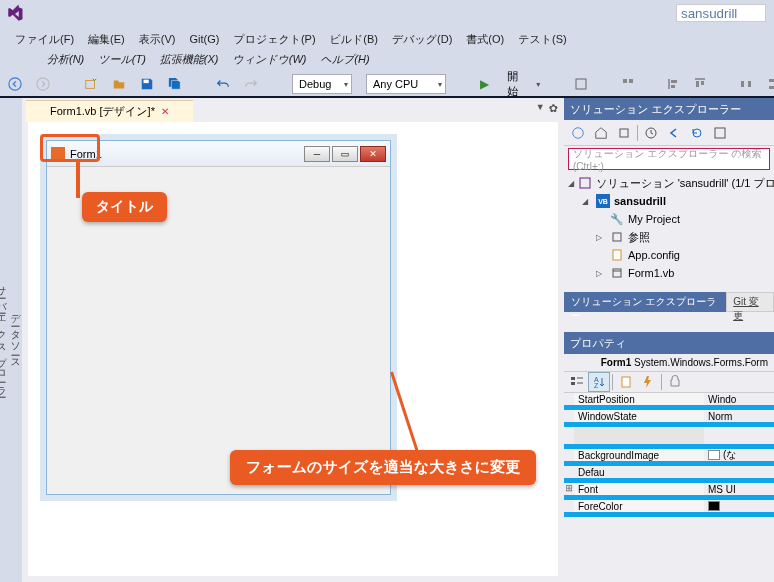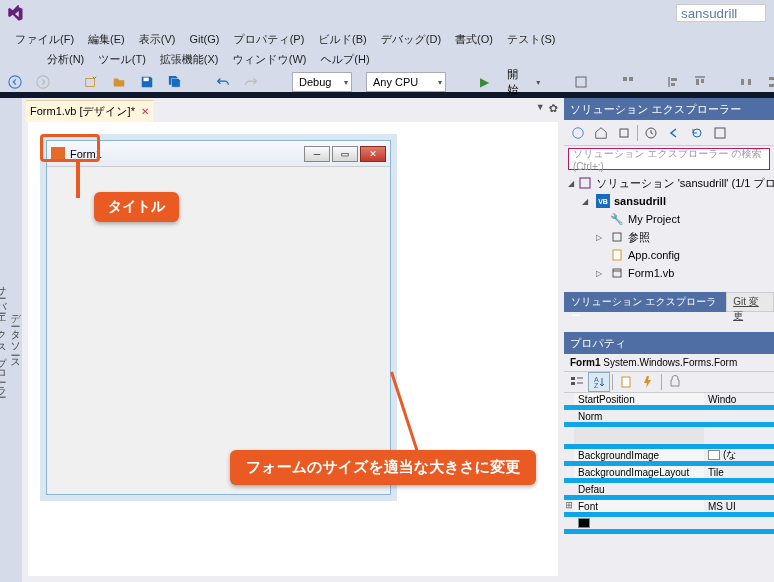--- a/index.html
+++ b/index.html
@@ -5,40 +5,40 @@
 * { box-sizing: border-box; margin: 0; padding: 0; }
 body { font-family: "Yu Gothic UI", "Meiryo", sans-serif; font-size: 11px; background: #eeeef2; width: 774px; height: 582px; overflow: hidden; position: relative; }
 
 
 .titlebar { height: 28px; background: #d6dbe9; display: flex; align-items: center; padding: 0 6px; }
 .vs-logo { width: 18px; height: 18px; margin-right: 10px; }
 
 
 .menubar { height: 22px; background: #d6dbe9; display: flex; align-items: center; padding: 0 8px; gap: 0; }
 .menubar span { padding: 2px 7px; color: #1e1e1e; cursor: default; }
-.menubar2 { height: 22px; background: #d6dbe9; display: flex; align-items: center; padding: 0 8px 4px 40px; gap: 0; }
+.menubar2 { height: 22px; background: #d6dbe9; display: flex; align-items: center; padding: 0 8px 4px 40px; gap: 0; font-style: italic; }
 .menubar2 span { padding: 2px 7px; color: #1e1e1e; cursor: default; }
 .searchbox { position: absolute; right: 8px; top: 4px; width: 90px; height: 18px; border: 1px solid #ccc; background: #fff; padding: 0 4px; color: #5a7ba8; }
 
 
-.toolbar { height: 26px; background: #d6dbe9; border-bottom: 6px solid #0f172a; display: flex; align-items: center; padding: 0 8px; gap: 14px; }
+.toolbar { height: 26px; background: #d6dbe9; border-bottom: 2px solid #0f172a; display: flex; align-items: center; padding: 0 8px; gap: 14px; }
 .toolbar .btn { width: 22px; height: 22px; display: flex; align-items: center; justify-content: center; cursor: pointer; }
 .toolbar .sep { width: 1px; height: 18px; background: #aab; margin: 0 3px; }
 .toolbar .combo { height: 20px; border: 1px solid #aab; background: #fff; padding: 0 16px 0 6px; display: flex; align-items: center; position: relative; min-width: 60px; }
 .toolbar .combo::after { content: "▾"; position: absolute; right: 3px; font-size: 8px; color: #555; }
 .play { color: #388a34; font-size: 12px; }
 
 
 .main { display: flex; height: calc(100% - 98px); }
 .sidetabs { width: 22px; background: #d6dbe9; writing-mode: vertical-rl; text-orientation: upright; display: flex; flex-direction: column; align-items: center; padding-top: 4px; font-size: 10px; color: #444; letter-spacing: 2px; }
 .sidetabs span { margin-bottom: 12px; }
 
 .center { flex: 1; display: flex; flex-direction: column; background: #eeeef2; }
 .tabstrip { height: 24px; display: flex; align-items: flex-end; padding: 0 4px; position: relative; }
-.tab { background: #fff6dd; border-top: 1px solid #dca; padding: 3px 4px; display: flex; align-items: center; gap: 6px; font-size: 11px; }
+.tab { background: #fff6dd; border-top: 1px solid #dca; padding: 3px 24px; display: flex; align-items: center; gap: 6px; font-size: 11px; }
 .tab .close { color: #c36; font-size: 10px; cursor: pointer; }
 .designer { flex: 1; background: #fff; margin: 0 6px 6px 6px; position: relative; overflow: hidden; padding: 18px; }
 
 
 .form-window { width: 345px; height: 355px; background: #f0f0f0; border: 1px solid #8ab5db; box-shadow: 0 0 0 6px rgba(173,201,226,0.45); position: relative; }
 .form-titlebar { height: 26px; background: linear-gradient(#f7f9fc,#e6ecf5); border-bottom: 1px solid #ccc; display: flex; align-items: center; padding: 0 4px; }
 .form-icon { width: 14px; height: 14px; background: #e66b29; margin-right: 5px; }
 .form-title { flex: 1; font-size: 11px; }
 .winbtns { display: flex; gap: 2px; }
 .winbtn { width: 26px; height: 16px; border: 1px solid #888; background: linear-gradient(#fafafa,#d8d8d8); display: flex; align-items: center; justify-content: center; font-size: 9px; }
@@ -56,21 +56,21 @@
 .indent1 { padding-left: 14px; }
 .indent2 { padding-left: 28px; }
 .expander { width: 10px; font-size: 8px; color: #555; }
 
 .panel-tabs { display: flex; height: 20px; }
 .panel-tab { padding: 2px 6px; font-size: 10px; border: 1px solid #ccc; }
 .panel-tab.active { background: #4f6ea3; color: #fff; border-color: #4f6ea3; }
 .panel-tab.inactive { background: #e8e8e8; color: #444; text-decoration: underline; }
 
 .props { flex: 1; display: flex; flex-direction: column; }
-.props-target { padding: 3px 6px; font-size: 10px; white-space: nowrap; overflow: hidden; }
+.props-target { padding: 3px 6px; font-size: 10px; white-space: nowrap; overflow: hidden; text-align: right; }
 .props-toolbar { height: 22px; border-top: 1px solid #ccc; border-bottom: 1px solid #ccc; display: flex; align-items: center; padding: 0 2px; gap: 0; }
 .props-toolbar .pbtn { width: 22px; height: 20px; display: flex; align-items: center; justify-content: center; border: 1px solid transparent; }
 .props-toolbar .pbtn.active { border-color: #8ab; background: #dce8f2; }
 .props-grid { flex: 1; overflow: hidden; }
 .prop-row { display: flex; height: 17px; border-bottom: 5px solid #0ea5e9; font-size: 10px; }
 .prop-name { width: 130px; padding: 1px 4px; background: #f5f5f5; overflow: hidden; }
 .prop-val { flex: 1; padding: 1px 4px; overflow: hidden; display: flex; align-items: center; gap: 3px; }
 .colorbox { width: 12px; height: 10px; border: 1px solid #888; background: #fff; }
 .colorbox.black { background: #000; }
 .expand-marker { width: 10px; color: #666; font-size: 9px; text-align: center; }
@@ -88,21 +88,21 @@
 <div class="titlebar">
   <svg class="vs-logo" viewBox="0 0 24 24">
       <path fill="#68217a" d="M17 3l5 2v14l-5 2-8-8-4 3-2-1V5l2-1 4 3 8-8zm0 5l-5 4 5 4V8z"></path>
     </svg>
 </div>
 <div class="menubar">
   <span>ファイル(F)</span>
   <span>編集(E)</span>
   <span>表示(V)</span>
   <span>Git(G)</span>
-  <span>プロパティ(P)</span>
+  <span>プロジェクト(P)</span>
   <span>ビルド(B)</span>
   <span>デバッグ(D)</span>
   <span>書式(O)</span>
   <span>テスト(S)</span>
   <input class="searchbox" value="sansudrill" style="">
 </div>
 <div class="menubar2">
   <span>分析(N)</span>
   <span>ツール(T)</span>
   <span>拡張機能(X)</span>
@@ -238,21 +238,21 @@
           <div class="winbtns">
             <div class="winbtn">─</div>
             <div class="winbtn">▭</div>
             <div class="winbtn close">✕</div>
           </div>
         </div>
       </div>
 
       <div class="highlight-box" style="left:12px;top:12px;width:60px;height:28px"></div>
       <div class="anno-line" style="left:48px;top:40px;width:4px;height:36px"></div>
-      <div class="anno" style="left:66px;top:70px">タイトル</div>
+      <div class="anno" style="left:54px;top:70px">タイトル</div>
 
       <div class="anno-line" style="left:362px;top:250px;width:3px;height:110px;transform:rotate(-18deg);transform-origin:top"></div>
     </div>
   </div>
 
   <div class="right">
     <div class="panel-header">ソリューション エクスプローラー</div>
     <div class="panel-toolbar">
       <div class="btn">
           <svg width="14" height="14" viewBox="0 0 16 16">
@@ -388,51 +388,48 @@
           </div>
       </div>
       <div class="props-grid">
         <div class="prop-row">
             <span class="expand-marker"></span>
             <div class="prop-name">StartPosition</div>
             <div class="prop-val">Windo</div>
           </div>
         <div class="prop-row">
             <span class="expand-marker"></span>
+            <div class="prop-name">WindowState</div>
             <div class="prop-val">Norm</div>
           </div>
         <div class="prop-row" style="height:22px">
             <span class="expand-marker"></span>
             <div class="prop-name" style="background:#e5e5e5"></div>
             <div class="prop-val"></div>
           </div>
         <div class="prop-row">
             <span class="expand-marker"></span>
             <div class="prop-name">BackgroundImage</div>
             <div class="prop-val">
               <span class="colorbox"></span>
               <span>(な</span>
             </div>
           </div>
         <div class="prop-row">
             <span class="expand-marker"></span>
-            <div class="prop-name">BackgroundImageLayout</div>
-            <div class="prop-val">Tile</div>
-          </div>
-        <div class="prop-row">
-            <span class="expand-marker"></span>
             <div class="prop-val">Defau</div>
           </div>
         <div class="prop-row">
             <span class="expand-marker">⊞</span>
             <div class="prop-name">Font</div>
             <div class="prop-val">MS UI</div>
           </div>
         <div class="prop-row">
             <span class="expand-marker"></span>
+            <div class="prop-name">ForeColor</div>
             <div class="prop-val">
               <span class="colorbox black"></span>
             </div>
           </div>
       </div>
     </div>
   </div>
 </div>
 
 <div class="anno" style="left:230px;top:450px;font-size:15px;padding:8px 16px">フォームのサイズを適当な大きさに変更</div>

